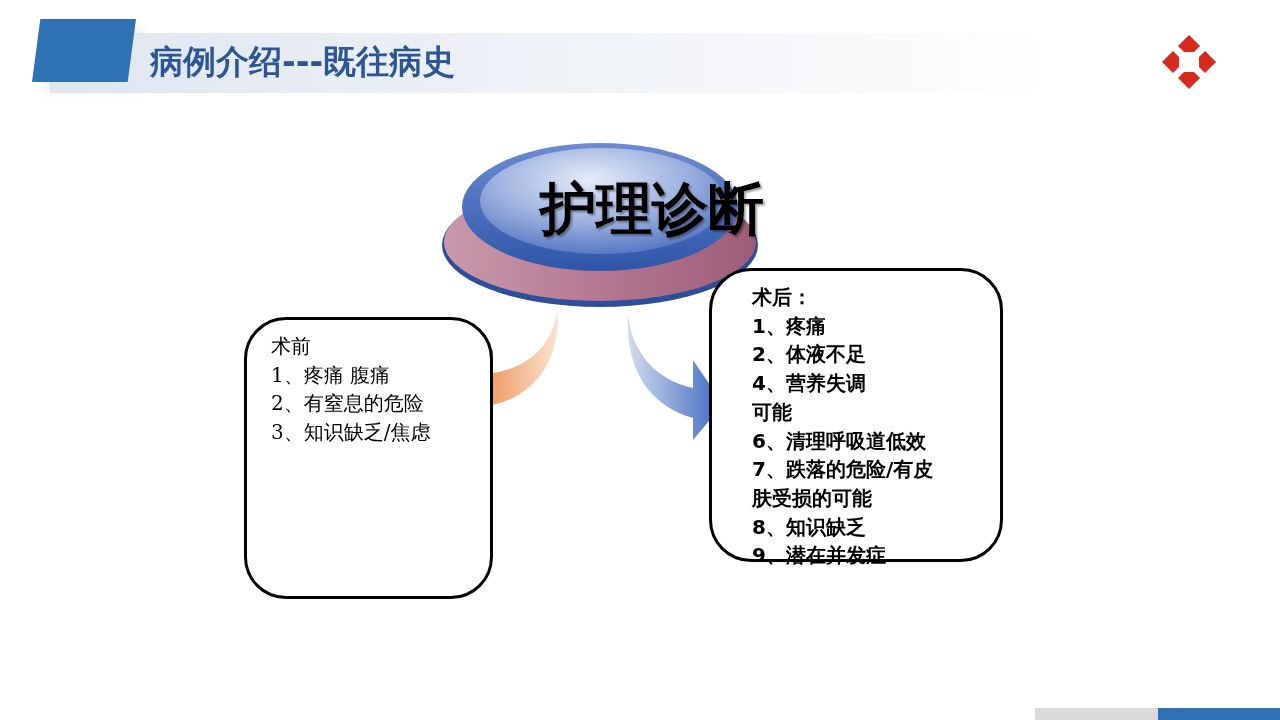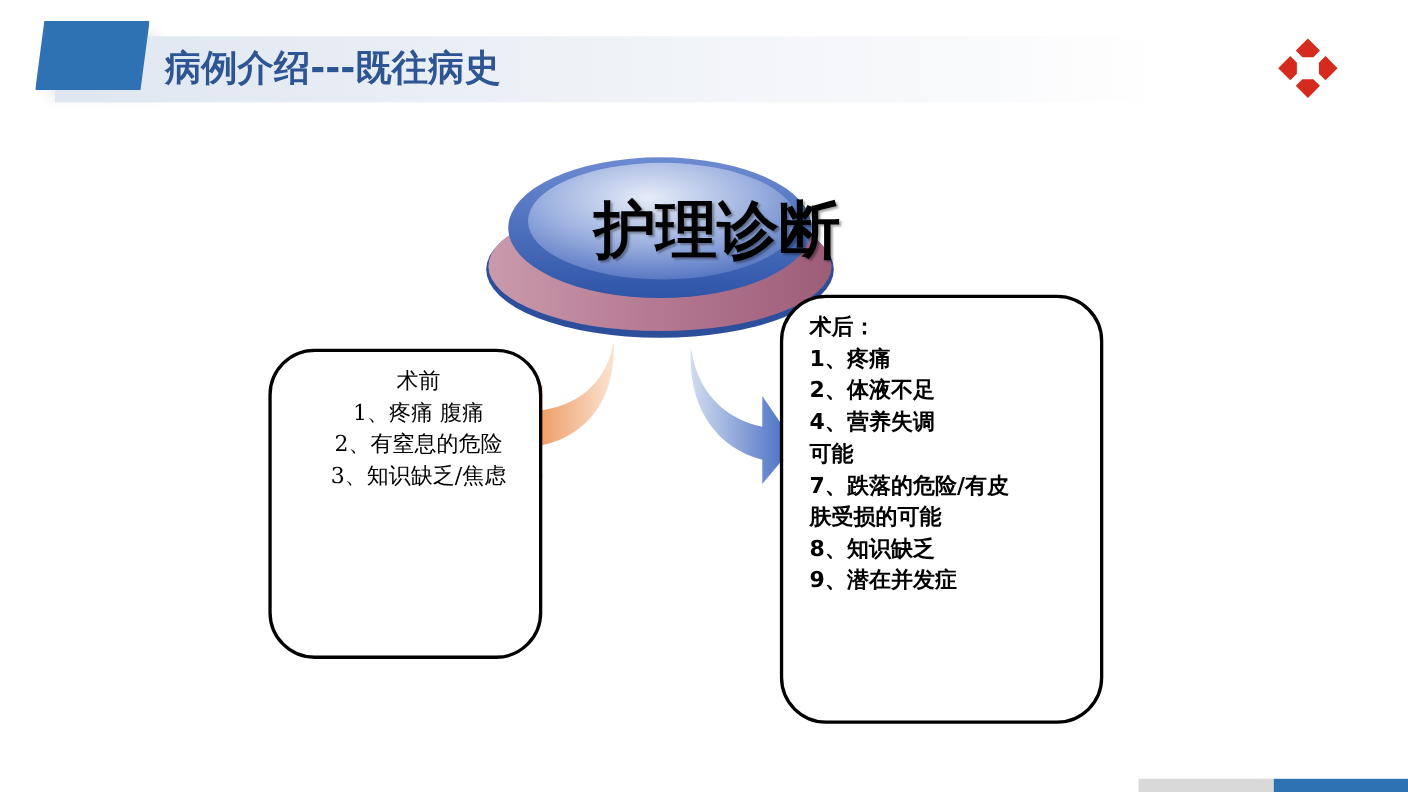--- a/index.html
+++ b/index.html
@@ -11,22 +11,22 @@
     background:rgba(0,0,0,0.06); filter:blur(4px); }
   .title-block { position:absolute; left:32px; top:19px; width:104px; height:63px;
     background:#2e72b4; clip-path:polygon(8% 0,100% 0,92% 100%,0 100%); }
   .title-text { position:absolute; left:150px; top:40px; font-size:33px; font-weight:bold;
     color:#2d5594; letter-spacing:0px; font-family:"DejaVu Sans",sans-serif;text-align:right; }
   .logo { position:absolute; left:1160px; top:33px; width:58px; height:58px; }
   .center-disc { position:absolute; left:440px; top:135px; width:320px; height:175px; }
   .center-label { position:absolute; left:540px; top:172px; font-size:56px; font-weight:bold;
     color:#000; text-shadow:2px 2px 2px rgba(0,0,0,0.35); font-family:"DejaVu Serif",serif; }
   .box { position:absolute; background:#fff; border:3px solid #000; border-radius:42px; box-sizing:border-box; }
-  .box-left { left:244px; top:317px; width:249px; height:282px; padding:12px 0 0 24px;text-align:center; }
-  .box-right { left:709px; top:268px; width:294px; height:390px; padding:12px 0 0 24px; }
+  .box-left { left:244px; top:317px; width:249px; height:282px; padding:12px 0 0 24px; }
+  .box-right { left:709px; top:268px; width:294px; height:294px; padding:12px 0 0 40px; }
   .box-left .line { font-family:"DejaVu Serif","Liberation Serif",serif; font-size:20px; line-height:28.5px; color:#000; }
   .box-right .line { font-family:"DejaVu Sans","Liberation Sans",sans-serif; font-size:20px; font-weight:bold; line-height:28.7px; color:#000; }
   .arrow { position:absolute; }
   .bottom-gray { position:absolute; left:1035px; top:708px; width:123px; height:12px; background:#d9d9d9; }
   .bottom-blue { position:absolute; left:1158px; top:708px; width:122px; height:12px; background:#2e72b4; }
 </style>
 </head>
 <body>
 
 <div class="title-shadow"></div>
@@ -94,20 +94,21 @@
   <div class="line">2、有窒息的危险</div>
   <div class="line">3、知识缺乏/焦虑</div>
 </div>
 
 <div class="box box-right">
   <div class="line">术后：</div>
   <div class="line">1、疼痛</div>
   <div class="line">2、体液不足</div>
   <div class="line">4、营养失调</div>
   <div class="line">可能</div>
+  <div class="line">6、清理呼吸道低效</div>
   <div class="line">7、跌落的危险/有皮</div>
   <div class="line">肤受损的可能</div>
   <div class="line">8、知识缺乏</div>
   <div class="line">9、潜在并发症</div>
 </div>
 
 <div class="bottom-gray"></div>
 <div class="bottom-blue"></div>
 
 </body></html>

